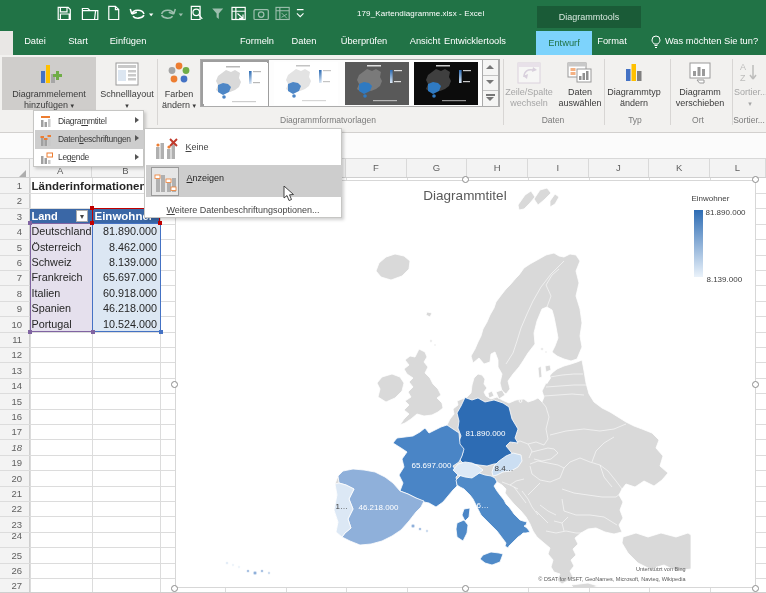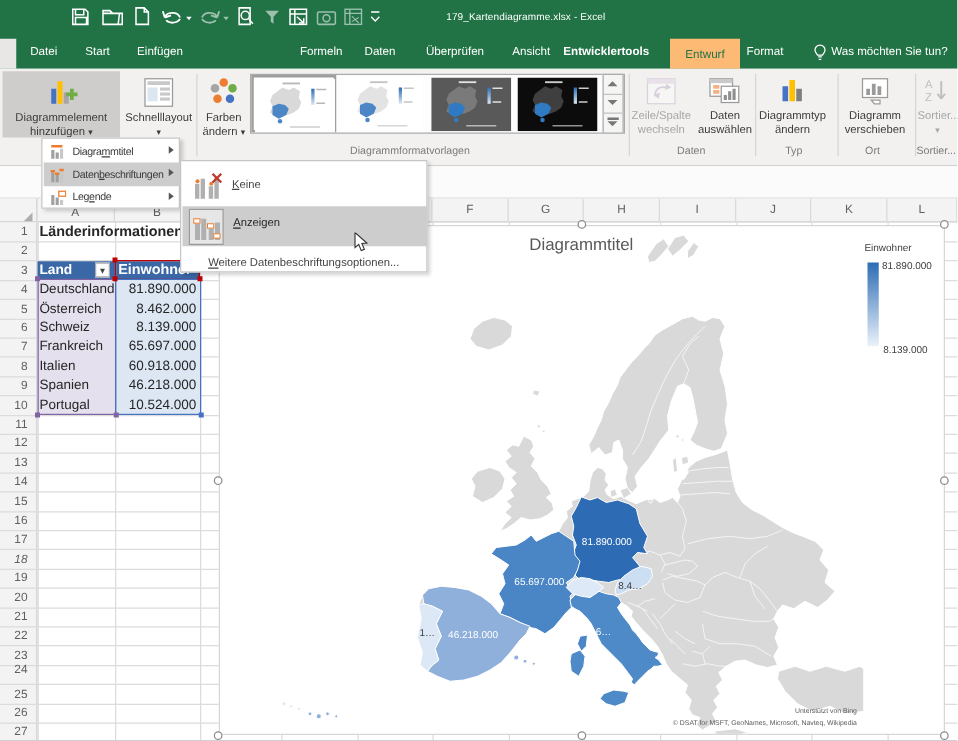--- a/index.html
+++ b/index.html
@@ -8,21 +8,21 @@
 .abs { position:absolute; }
 
 
 #titlebar { position:absolute; left:0; top:0; width:766px; height:28px; background:#217346; }
 #titletext { position:absolute; left:357px; top:9px; color:#fff; font-size:8px; letter-spacing:0.1px; }
 #ctxbox { position:absolute; left:537px; top:6px; width:104px; height:22px; background:#1a5b37; color:#d8e8df; font-size:9px; text-align:center; line-height:22px; }
 
 
 #tabrow { position:absolute; left:0; top:28px; width:766px; height:27px; background:#217346; }
 .tab { position:absolute; top:0; height:27px; color:#fff; font-size:9.3px; line-height:27px; text-align:center; }
-#tab-active { position:absolute; left:536px; top:3px; width:56px; height:24px; background:#fdba74; color:#217346; font-size:9.3px; line-height:24px; text-align:center; }
+#tab-active { position:absolute; left:536px; top:3px; width:56px; height:24px; background:#7dd3fc; color:#217346; font-size:9.3px; line-height:24px; text-align:center; }
 
 
 #ribbon { position:absolute; left:0; top:55px; width:766px; height:78px; background:#f2f1ef; border-bottom:1px solid #d2d0ce; }
 .rbtn { position:absolute; top:2px; height:72px; text-align:center; color:#3b3b3b; font-size:9px; line-height:11px; }
 .rbtn .ric { display:block; margin:4px auto 2px; }
 .grplabel { position:absolute; top:60px; color:#7a7a7a; font-size:8.5px; text-align:center; }
 .gsep { position:absolute; top:4px; height:66px; width:1px; background:#d8d6d4; }
 .greyed { color:#a6a6a6; }
 
 
@@ -83,33 +83,34 @@
         <circle cx="186.5" cy="9.5" r="2.5"></circle>
       </g>
       <g stroke="#9dbfae" stroke-width="1" fill="none">
         <rect x="200" y="3" width="12" height="11"></rect>
         <path d="M200,6 h12 M203.5,3 v11"></path>
         <path d="M205,8 l5,5 m0,-4 l-5,3" stroke-width="0.8"></path>
       </g>
       <path d="M219,5 h6 M219,8.5 l3,3 3,-3" stroke="#fff" stroke-width="1" fill="none"></path>
     </svg>
     <div id="titletext">179_Kartendiagramme.xlsx - Excel</div>
+    <div id="ctxbox">Diagrammtools</div>
   </div>
 
   <div id="tabrow">
     <div style="position:absolute; left:0; top:3px; width:13px; height:24px; background:#e9e7e5;"></div>
     <div class="tab" style="left:20px; width:30px;">Datei</div>
     <div class="tab" style="left:63px; width:30px;">Start</div>
     <div class="tab" style="left:108px; width:40px;">Einfügen</div>
     <div class="tab" style="left:166px; width:60px;margin-top:22px;">Seitenlayout</div>
     <div class="tab" style="left:238px; width:38px;">Formeln</div>
     <div class="tab" style="left:289px; width:30px;">Daten</div>
     <div class="tab" style="left:337px; width:54px;">Überprüfen</div>
     <div class="tab" style="left:406px; width:38px;">Ansicht</div>
-    <div class="tab" style="left:450px; width:70px;font-weight:bold;">Entwicklertools</div>
+    <div class="tab" style="left:440px; width:70px;">Entwicklertools</div>
     <div id="tab-active">Entwurf</div>
     <div class="tab" style="left:594px; width:36px;">Format</div>
     <svg class="abs" style="left:650px; top:7px;" width="12" height="14" viewBox="0 0 12 14">
         <path d="M6,1 a4,4 0 0 1 4,4 c0,2 -1.5,3 -2,4 h-4 c-0.5,-1 -2,-2 -2,-4 a4,4 0 0 1 4,-4 z M4.5,10.5 h3 M5,12.5 h2" stroke="#fff" stroke-width="1" fill="none"></path>
       </svg>
     <div class="tab" style="left:664px; width:95px;">Was möchten Sie tun?</div>
   </div>
 
   <div id="ribbon">
 

